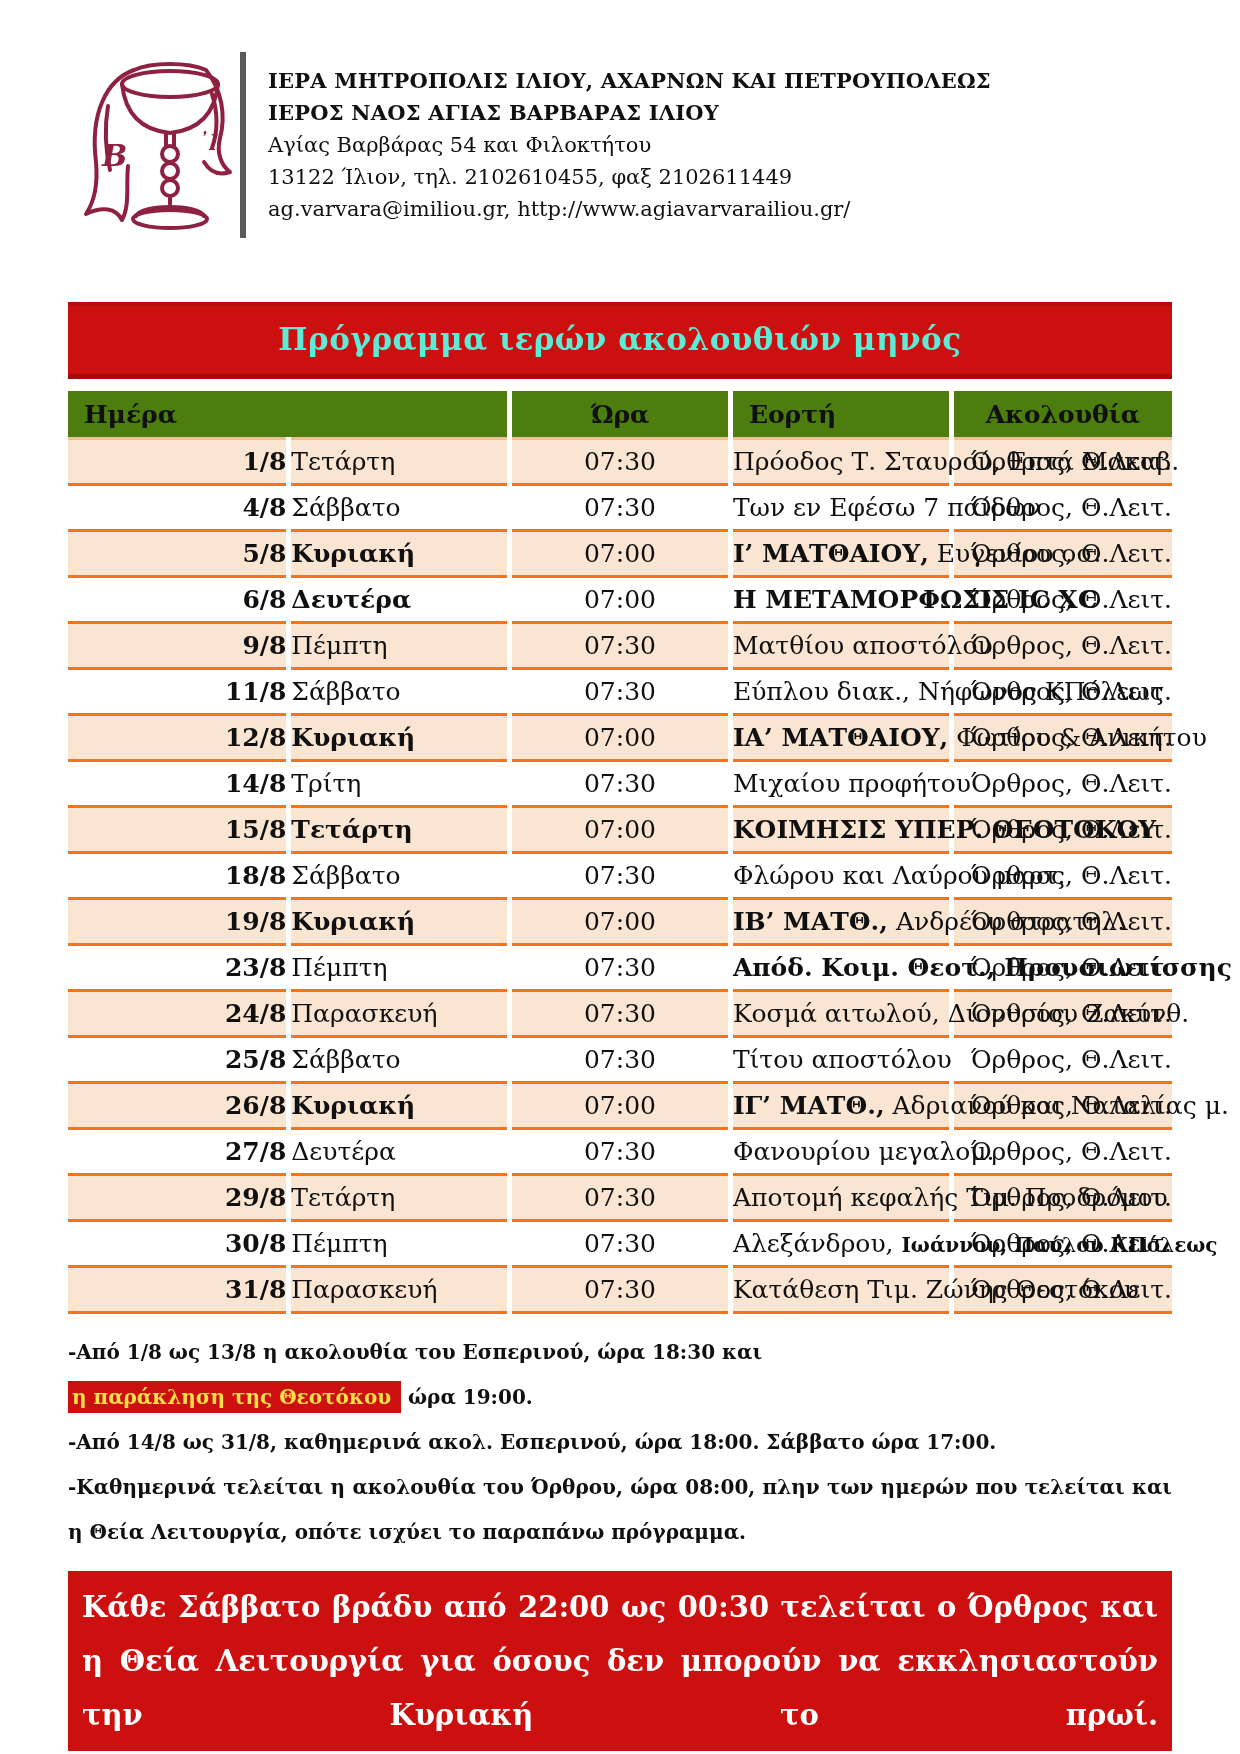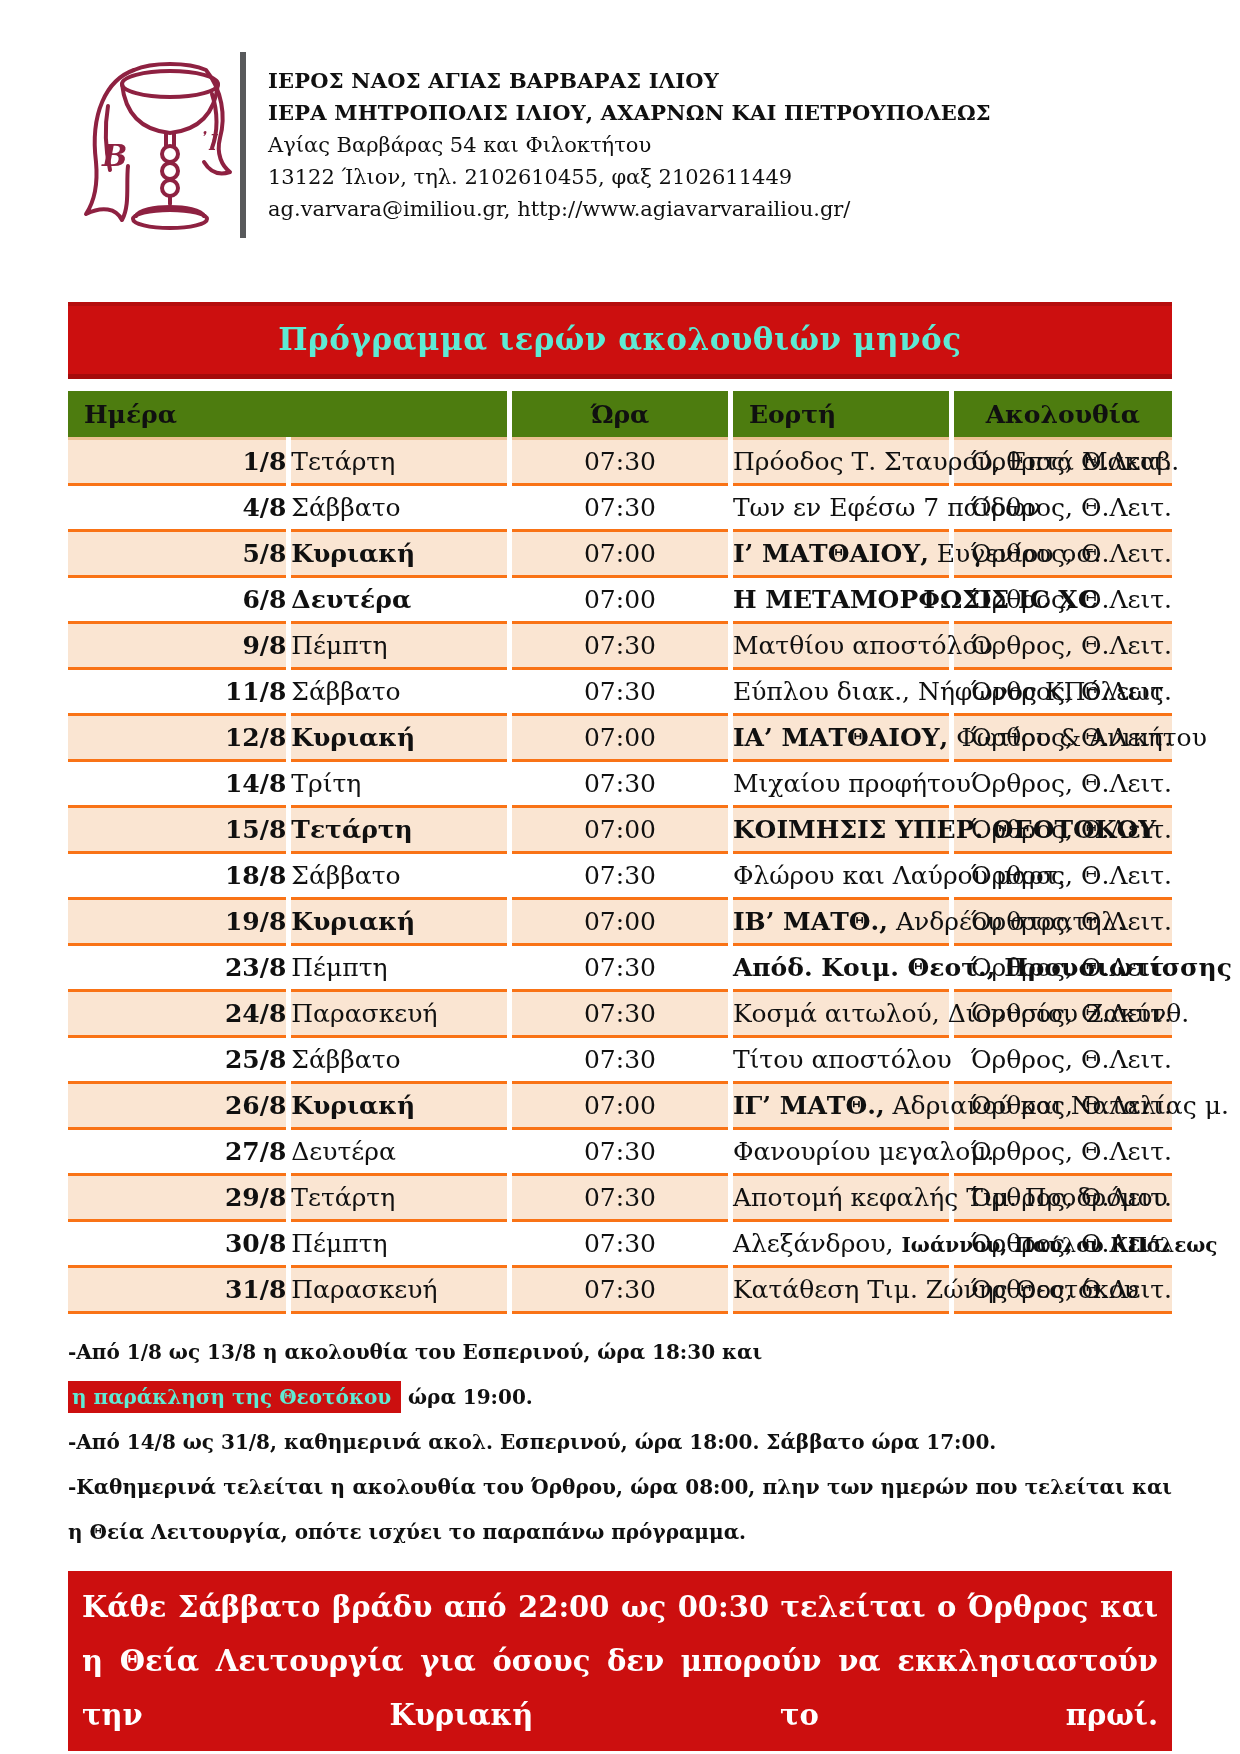--- a/index.html
+++ b/index.html
@@ -34,21 +34,21 @@
   th.h-time{text-align:center;}
   th.h-feast{text-align:left;padding-left:16px;}
   th.h-svc{text-align:center;}
   td.b, .b{font-weight:bold;}
   .sm{font-size:20px;font-weight:bold;}
 
   
   .notes{margin-top:16px;font-weight:bold;font-size:20px;line-height:45px;}
   .note{margin:0;}
   .note.justify{text-align:justify;}
-  .hl{background:#cc0f0f;color:#5eead4;padding:4px 10px 4px 4px;}
+  .hl{background:#cc0f0f;color:#fde047;padding:4px 10px 4px 4px;}
 
   
   .bottom-banner{margin-top:16px;background:#cc0f0f;color:#fff;font-weight:bold;font-size:29px;line-height:54px;padding:9px 14px;text-align:justify;text-align-last:justify;}
 </style>
 </head>
 <body>
 
 <div class="page">
 
   <header class="letterhead">
@@ -66,22 +66,22 @@
         <path d="M62 16 C34 26, 18 60, 24 108 C26 130, 22 148, 14 160 C30 152, 44 154, 50 166 C58 152, 54 130, 56 112"></path>
         <path d="M62 16 C80 8, 116 8, 134 16 C150 36, 154 62, 148 84 C144 100, 150 112, 158 118 C146 122, 138 118, 132 108"></path>
         <path d="M36 52 C32 76, 34 98, 38 116"></path>
         <path d="M140 40 C146 58, 146 78, 140 94"></path>
         <text x="30" y="112" font-size="30" font-style="italic" font-weight="bold" fill="#8e2141" stroke="none" font-family="DejaVu Serif, serif">Β</text>
         <text x="126" y="96" font-size="22" font-style="italic" fill="#8e2141" stroke="none" font-family="DejaVu Serif, serif">᾽Ι</text>
       </svg>
     </div>
     <div class="vrule"></div>
     <div class="org">
+      <div class="org-line b">ΙΕΡΑ ΜΗΤΡΟΠΟΛΙΣ ΙΛΙΟΥ, ΑΧΑΡΝΩΝ ΚΑΙ ΠΕΤΡΟΥΠΟΛΕΩΣ</div>
       <div class="org-line b">ΙΕΡΟΣ ΝΑΟΣ ΑΓΙΑΣ ΒΑΡΒΑΡΑΣ ΙΛΙΟΥ</div>
-      <div class="org-line b">ΙΕΡΑ ΜΗΤΡΟΠΟΛΙΣ ΙΛΙΟΥ, ΑΧΑΡΝΩΝ ΚΑΙ ΠΕΤΡΟΥΠΟΛΕΩΣ</div>
       <div class="org-line">Αγίας Βαρβάρας 54 και Φιλοκτήτου</div>
       <div class="org-line">13122 Ίλιον, τηλ. 2102610455, φαξ 2102611449</div>
       <div class="org-line">ag.varvara@imiliou.gr, http://www.agiavarvarailiou.gr/</div>
     </div>
   </header>
 
   <div class="title-banner">
     <div class="banner-line">Πρόγραμμα ιερών ακολουθιών μηνός</div>
   </div>
 

